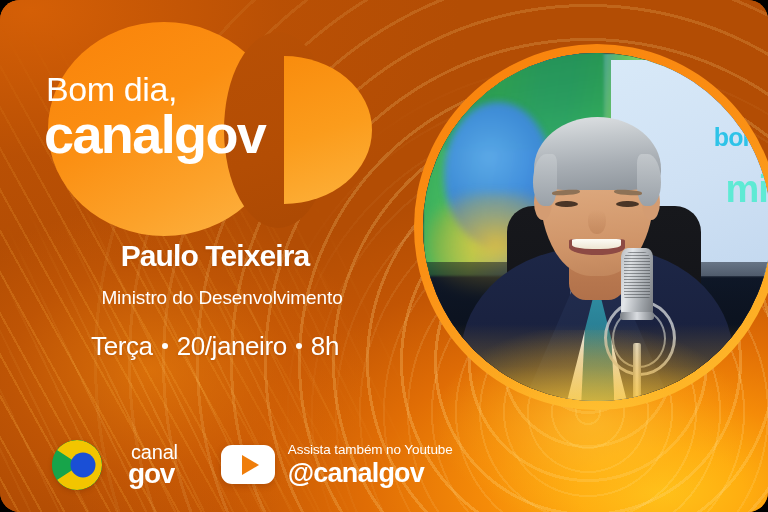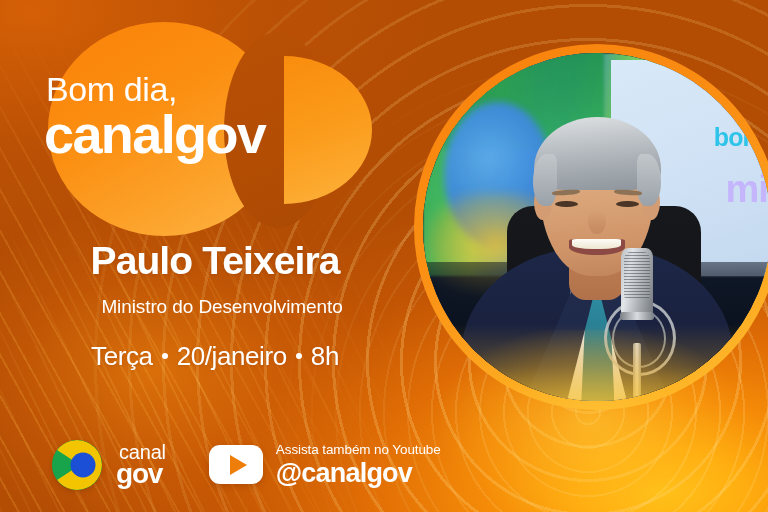--- a/index.html
+++ b/index.html
@@ -9,20 +9,21 @@
     background: #000;
   }
   .stage {
     position: relative;
     width: 768px;
     height: 512px;
     overflow: hidden;
     font-family: "Liberation Sans", sans-serif;
     background: #b34d04;
     user-select: none;
+    border-radius: 20px;
   }
 
   
   .bg-base {
     position: absolute;
     inset: 0;
     background:
       radial-gradient(120% 95% at 86% 96%, #ffc21a 0%, #ffae10 9%, #f58b08 19%, #e06d05 32%, #c25504 48%, #b34d04 64%);
   }
   .bg-topleft {
@@ -190,21 +191,21 @@
   
   .speaker {
     position: absolute;
     left: 0;
     top: 240px;
     width: 430px;
     text-align: center;
     color: #ffffff;
   }
   .sp-name {
-    font-size: 39px;
+    font-size: 30px;
     font-weight: 700;
     letter-spacing: -0.9px;
     line-height: 1.06;
     margin: 0;
     text-shadow: 0 1px 3px rgba(120,46,0,0.22);
   }
   .sp-role {
     font-size: 19px;
     font-weight: 400;
     line-height: 1.23;
@@ -233,21 +234,21 @@
     position: absolute;
     left: 52px;
     bottom: 22px;
     display: flex;
     align-items: center;
     gap: 0;
   }
   .canalgov {
     display: flex;
     align-items: center;
-    gap: 14px;
+    gap: 26px;
   }
   .cg-mark {
     position: relative;
     width: 50px;
     height: 50px;
     border-radius: 50%;
     overflow: hidden;
     background: #17a44a;
     box-shadow: 0 2px 5px rgba(110,40,0,0.3);
   }
@@ -401,21 +402,21 @@
     color: #2ec3e8;
     letter-spacing: -0.8px;
     filter: blur(0.7px);
   }
   .bd-logo-mi {
     position: absolute;
     right: 1%;
     top: 33%;
     font-size: 38px;
     font-weight: 700;
-    color: #c4b5fd;
+    color: #5eead4;
     letter-spacing: -1.2px;
     filter: blur(0.7px);
   }
   .bd-darkfloor {
     position: absolute;
     left: 0;
     bottom: 0;
     width: 100%;
     height: 40%;
     background: linear-gradient(180deg, rgba(10,16,28,0.5) 0%, #0c1320 40%, #080d17 100%);

